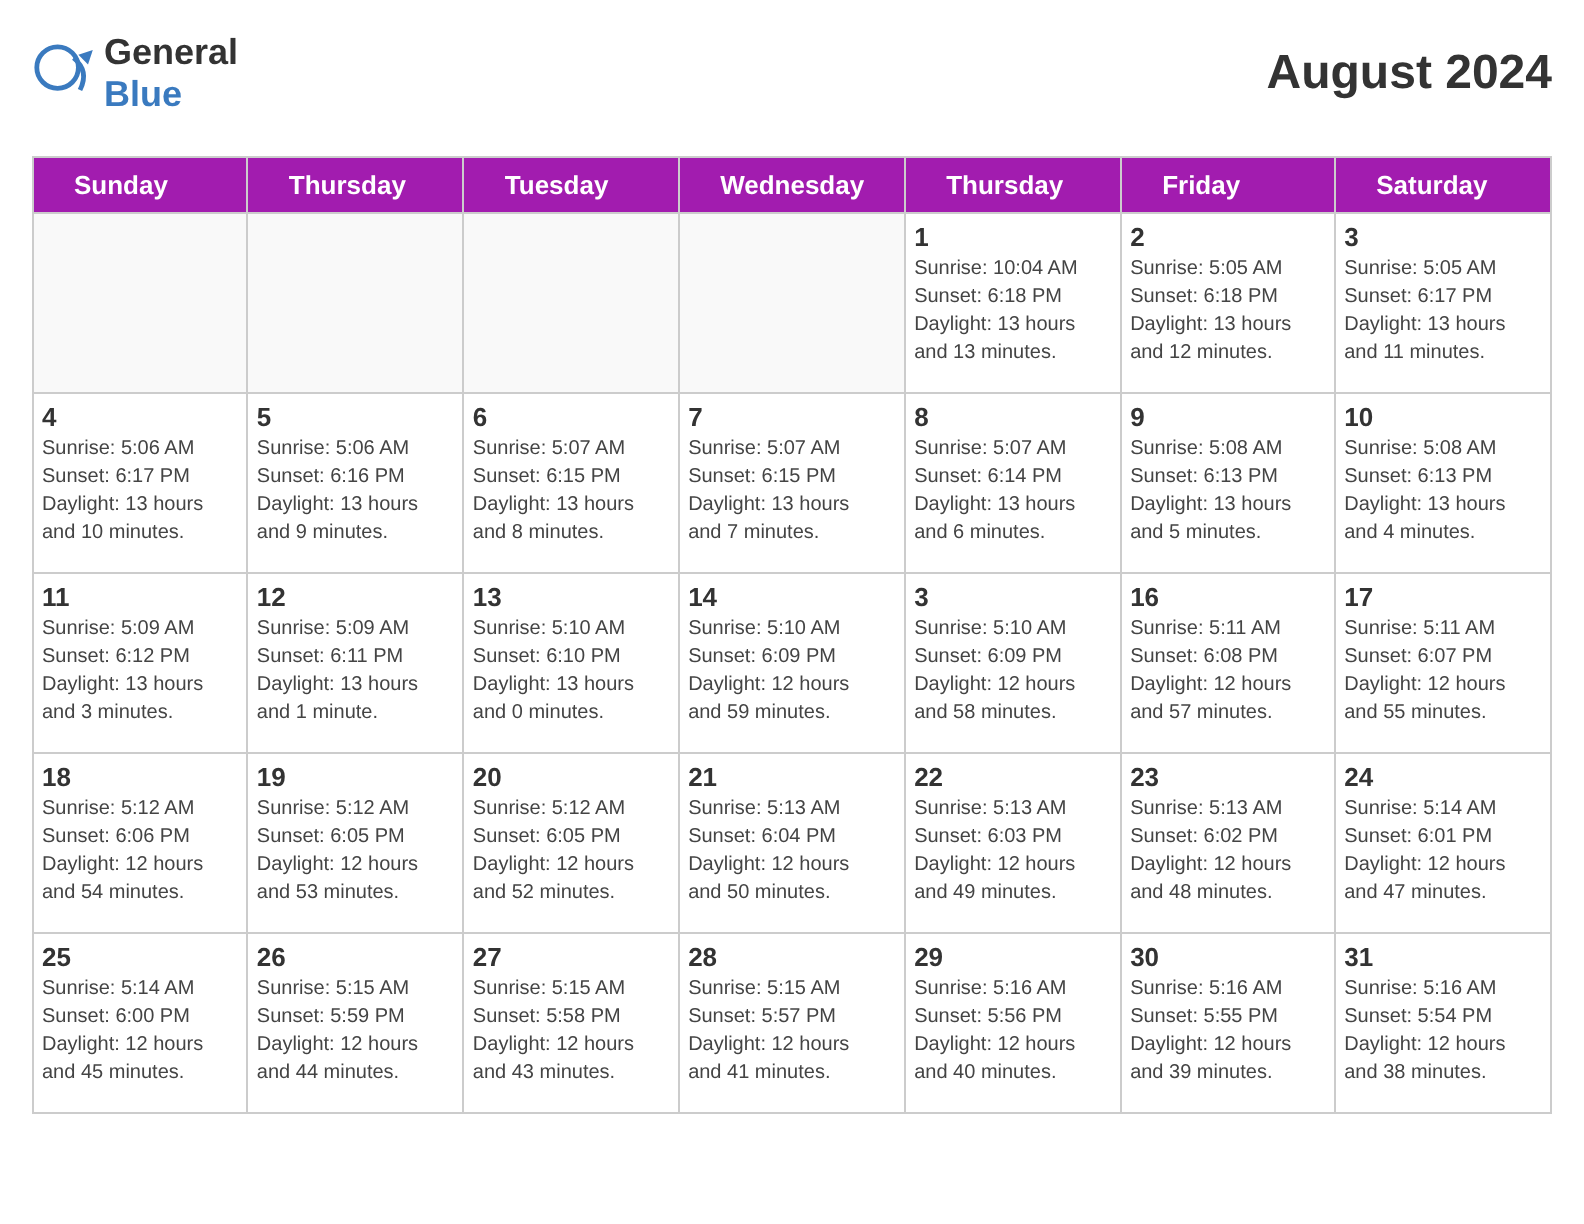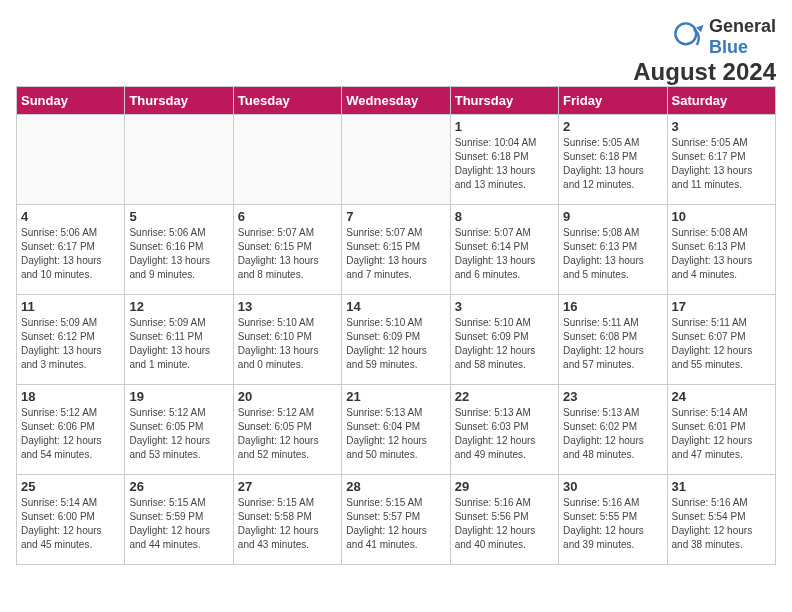--- a/index.html
+++ b/index.html
@@ -1,27 +1,27 @@
 <!DOCTYPE html>
 <html><head>
   <meta charset="utf-8">
   <style>
     * { box-sizing: border-box; margin: 0; padding: 0; }
     body { font-family: Arial, sans-serif; background: #fff; width: 792px; min-height: 612px; padding: 16px; }
-    .header { display: flex; justify-content: space-between; align-items: flex-end; margin-bottom: 0; flex-direction: column; }
+    .header { display: flex; justify-content: space-between; align-items: center; margin-bottom: 20px; }
     .logo { display: flex; align-items: center; }
     .logo-text { display: flex; flex-direction: column; }
     .logo-general { font-size: 18px; font-weight: bold; color: #333; }
     .logo-blue { font-size: 18px; font-weight: bold; color: #3a7abf; }
     .logo-icon { width: 32px; height: 32px; margin-right: 4px; }
     .title-area { text-align: right; }
     .month-title { font-size: 24px; font-weight: bold; color: #333; }
     .location { font-size: 16px; color: #555; }
     table { width: 100%; border-collapse: collapse; }
-    th { background-color: #be185d; color: white; font-size: 13px; font-weight: bold; padding: 6px 4px; text-align: left; border: 1px solid #ccc; }
+    th { background-color: #a21caf; color: white; font-size: 13px; font-weight: bold; padding: 6px 20px; text-align: left; border: 1px solid #ccc; }
     td { border: 1px solid #ccc; vertical-align: top; padding: 4px; font-size: 10.5px; color: #333; width: calc(100%/7); min-height: 80px; }
     td .day-num { font-size: 13px; font-weight: bold; color: #333; display: block; margin-bottom: 2px; }
     td .day-info { font-size: 10px; color: #444; line-height: 1.4; }
     tr td { height: 90px; }
     .empty { background: #f9f9f9; }
   </style>
 </head>
 <body>
 
 <div class="header">

